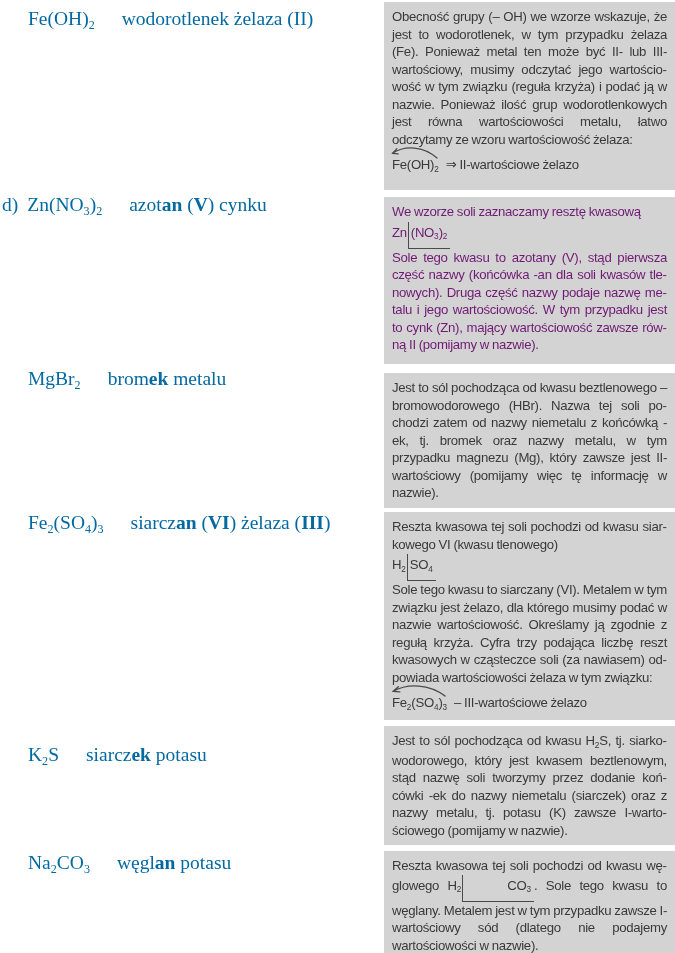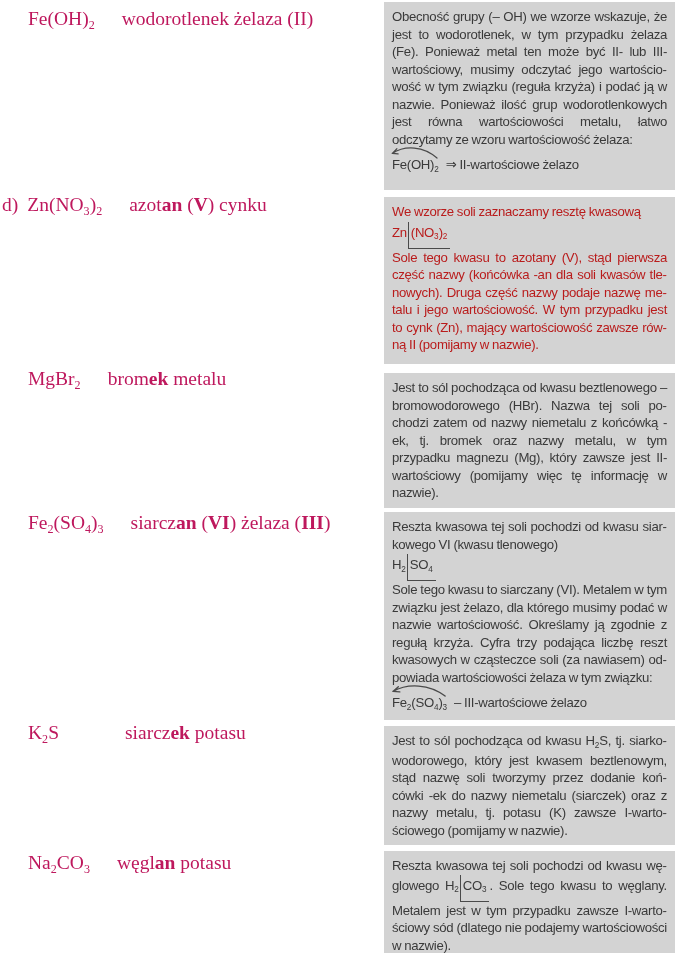--- a/index.html
+++ b/index.html
@@ -4,31 +4,31 @@
 <style>
   html,body{margin:0;padding:0;background:#ffffff;}
   .page{
     position:relative;width:675px;height:953px;background:#ffffff;overflow:hidden;
     font-family:"Liberation Sans","DejaVu Sans",sans-serif;
   }
   
   .left-entry{
     position:absolute;display:flex;align-items:baseline;white-space:nowrap;
     font-family:"Liberation Serif","DejaVu Serif",serif;
-    font-size:19.5px;color:#be185d;
+    font-size:19.5px;color:#0369a1;
   }
   .left-entry .prefix{margin-right:9px;}
   .left-entry .formula{margin-right:27px;}
   .left-entry .name .b,.left-entry .formula .b{font-weight:bold;}
   .sub{font-size:0.62em;position:relative;top:0.33em;letter-spacing:0;}
   .left1{top:8px;left:28px;}
   .left2{top:194px;left:2px;}
   .left3{top:368px;left:28px;}
   .left4{top:512px;left:28px;}
-  .left5{top:722px;left:28px;gap:39px;}
+  .left5{top:744px;left:28px;}
   .left6{top:852px;left:28px;}
   
   .box{
     position:absolute;left:384px;width:291px;box-sizing:border-box;
     padding:6px 8px 6px 8px;
     font-size:13.2px;line-height:17.5px;letter-spacing:-0.3px;word-spacing:-0.4px;
   }
   .box1{top:2px;min-height:188px;}
   .box2{top:197px;min-height:167px;}
   .box3{top:373px;min-height:131px;}
@@ -67,21 +67,21 @@
             </svg></span><span class="arc-sfx"><span>⇒ II-wartościowe żelazo</span></span></div>
       </div>
   </div>
 
   <div class="row-group">
     <div class="left-entry left2">
       <span class="prefix">d)</span>
       <span class="formula"><span>Zn(NO</span><span class="sub">3</span><span>)</span><span class="sub">2</span></span>
       <span class="name"><span>azot</span><span class="b">an</span><span> (</span><span class="b">V</span><span>) cynku</span></span>
     </div>
-    <div class="box box2" style="background: rgb(211, 211, 211); color: #b91c1c;">
+    <div class="box box2" style="background: rgb(211, 211, 211); color: #701a75;">
         <p class="para"><span>We wzorze soli zaznaczamy resztę kwasową</span></p>
         <div class="chem-line"><span>Zn</span><span class="bracket" style="border-color: rgb(74, 74, 74);"><span>(NO</span><span class="sub">3</span><span>)</span><span class="sub">2</span></span></div>
         <p class="para"><span>Sole tego kwasu to azotany (V), stąd pierwsza część nazwy (końcówka -an dla soli kwasów tle­nowych). Druga część nazwy podaje nazwę me­talu i jego wartościowość. W tym przypadku jest to cynk (Zn), mający wartościowość zawsze rów­ną II (pomijamy w nazwie).</span></p>
       </div>
   </div>
 
   <div class="row-group">
     <div class="left-entry left3">
 
       <span class="formula"><span>MgBr</span><span class="sub">2</span></span>
@@ -119,16 +119,16 @@
       </div>
   </div>
 
   <div class="row-group">
     <div class="left-entry left6">
 
       <span class="formula"><span>Na</span><span class="sub">2</span><span>CO</span><span class="sub">3</span></span>
       <span class="name"><span>węgl</span><span class="b">an</span><span> potasu</span></span>
     </div>
     <div class="box box6" style="background: rgb(211, 211, 211); color: rgb(58, 58, 58);">
-        <p class="para"><span>Reszta kwasowa tej soli pochodzi od kwasu wę­glowego </span><span>H</span><span class="sub">2</span><span class="bracket" style="border-color: rgb(74, 74, 74);"><span>CO</span><span class="sub">3</span></span><span>. Sole tego kwasu to węglany. Metalem jest w tym przypadku zawsze I-warto­ściowy sód (dlatego nie podajemy wartościowo­ści w nazwie).</span></p>
+        <p class="para"><span>Reszta kwasowa tej soli pochodzi od kwasu wę­glowego </span><span>H</span><span class="sub">2</span><span class="bracket" style="border-color: rgb(74, 74, 74); padding-left: 44px;"><span>CO</span><span class="sub">3</span></span><span>. Sole tego kwasu to węglany. Metalem jest w tym przypadku zawsze I-warto­ściowy sód (dlatego nie podajemy wartościowo­ści w nazwie).</span></p>
       </div>
   </div>
 </div>
 
 </body></html>

